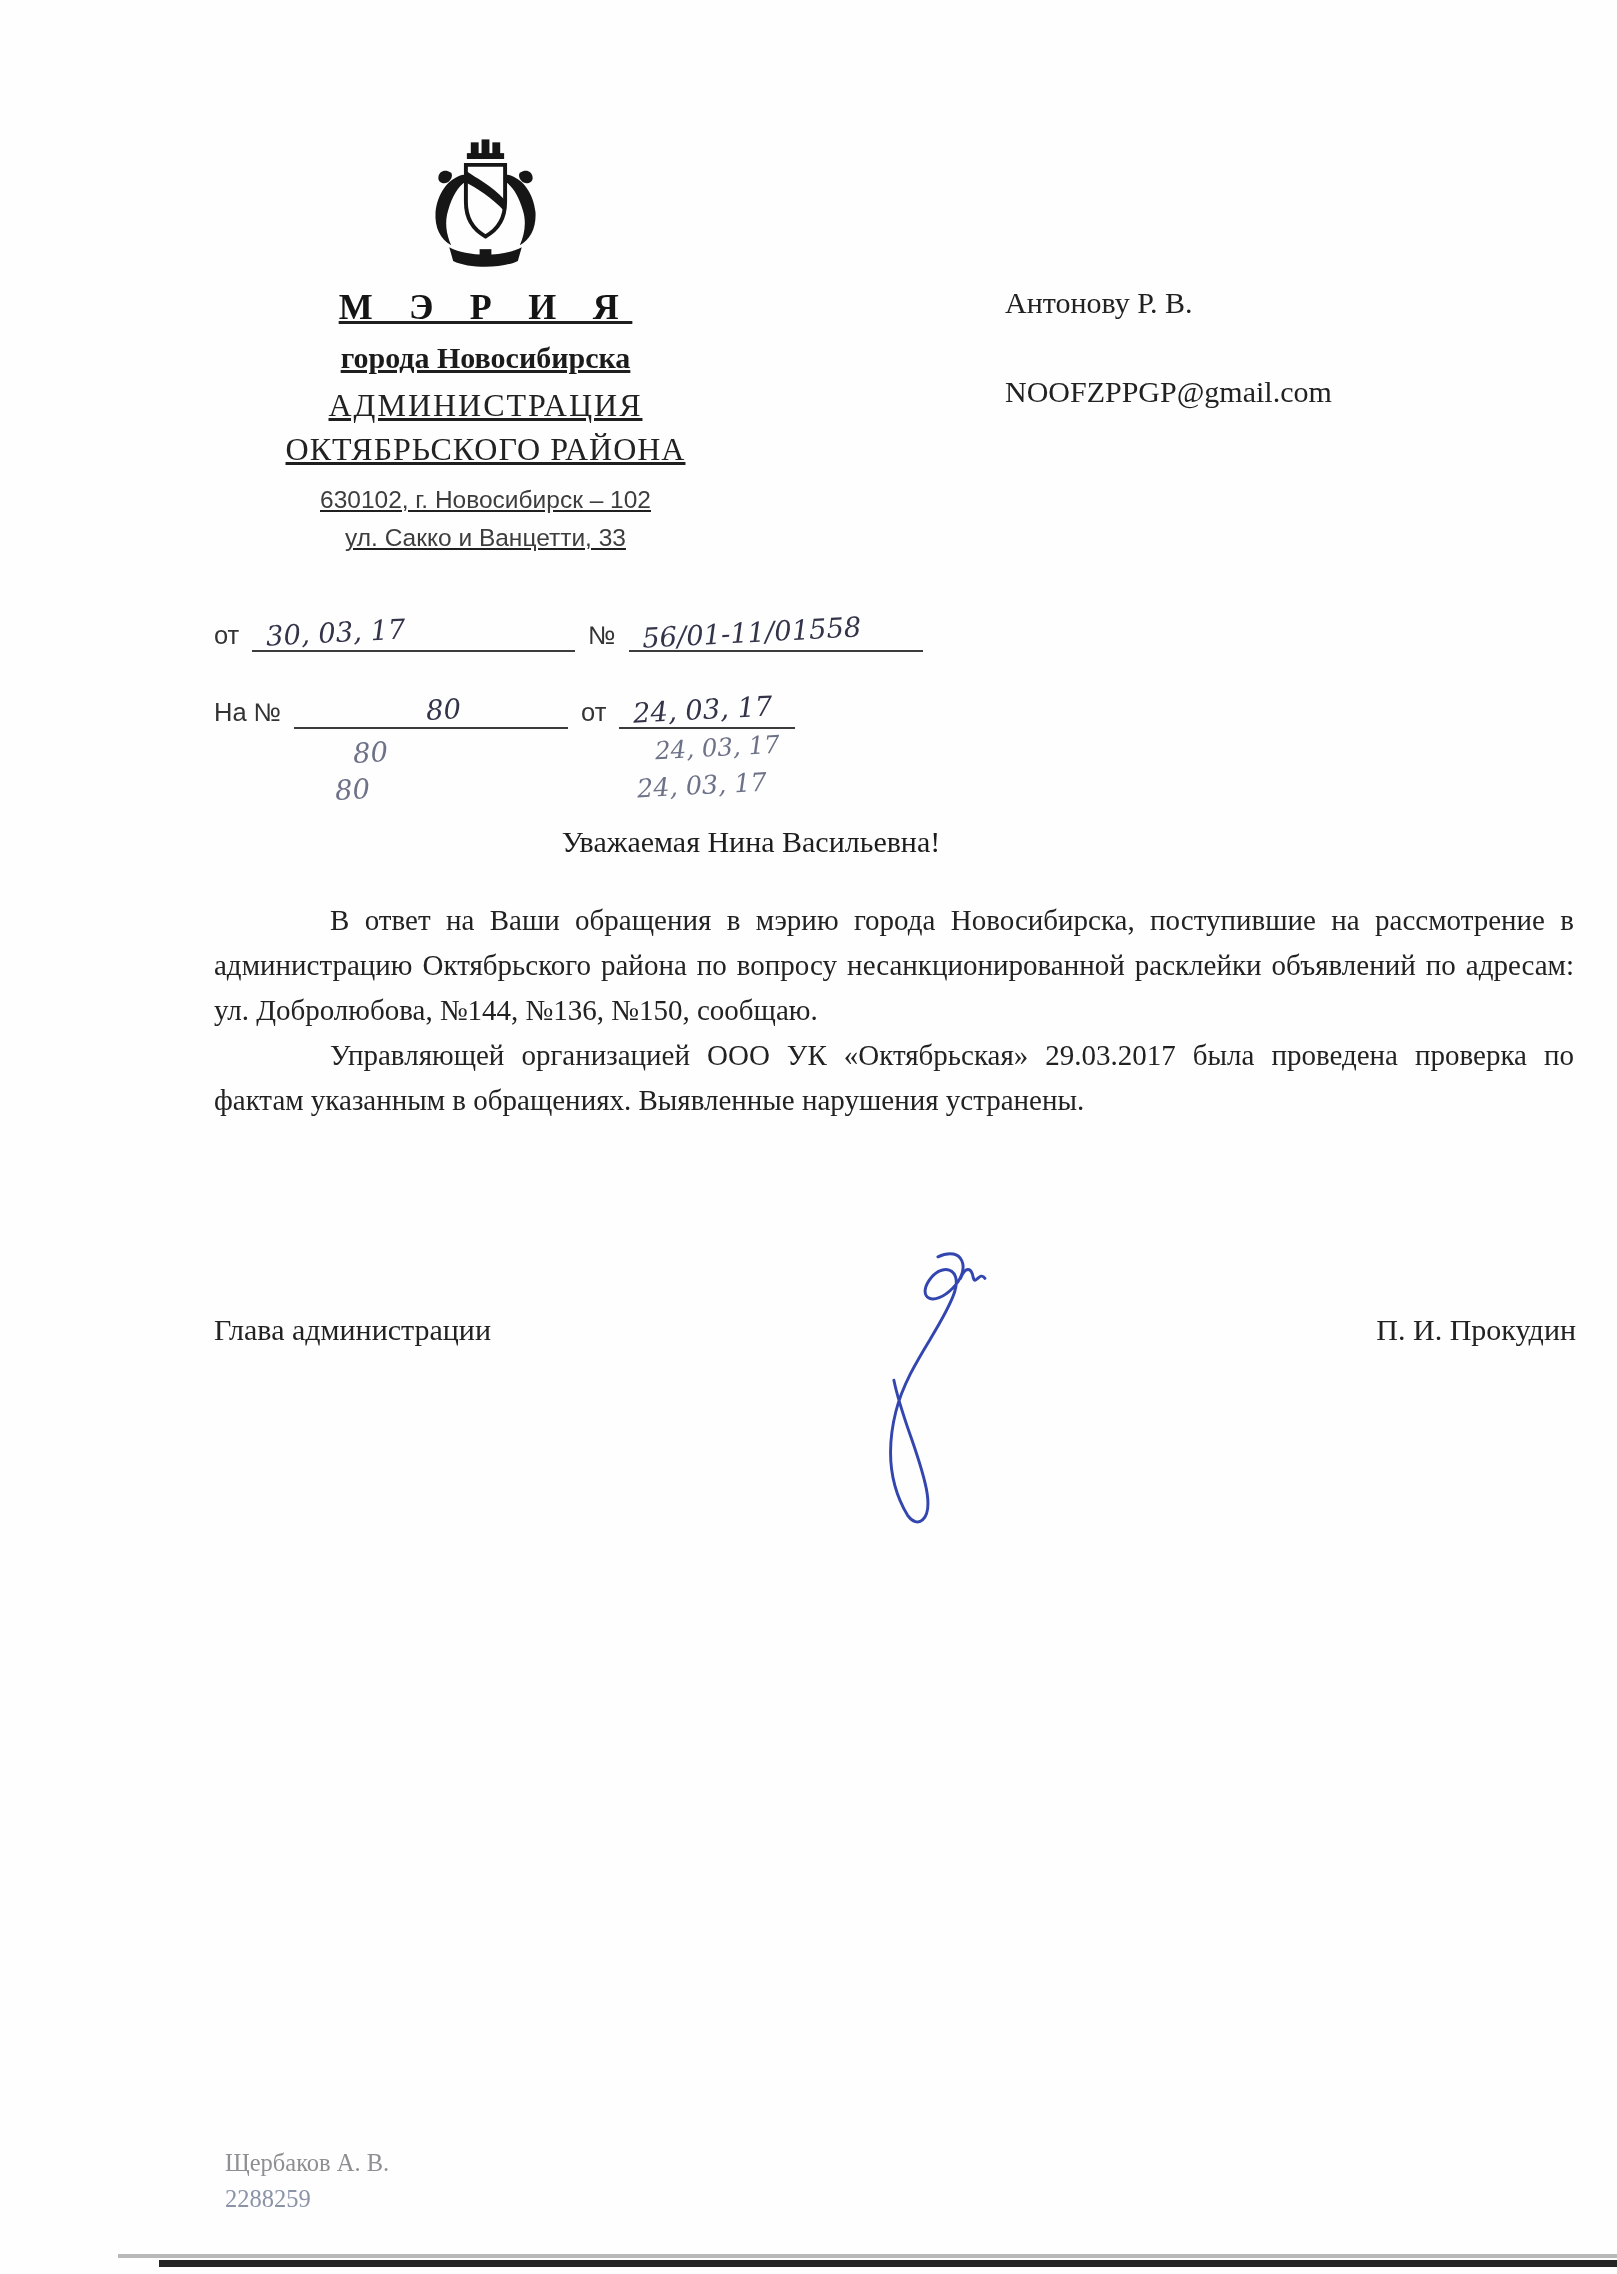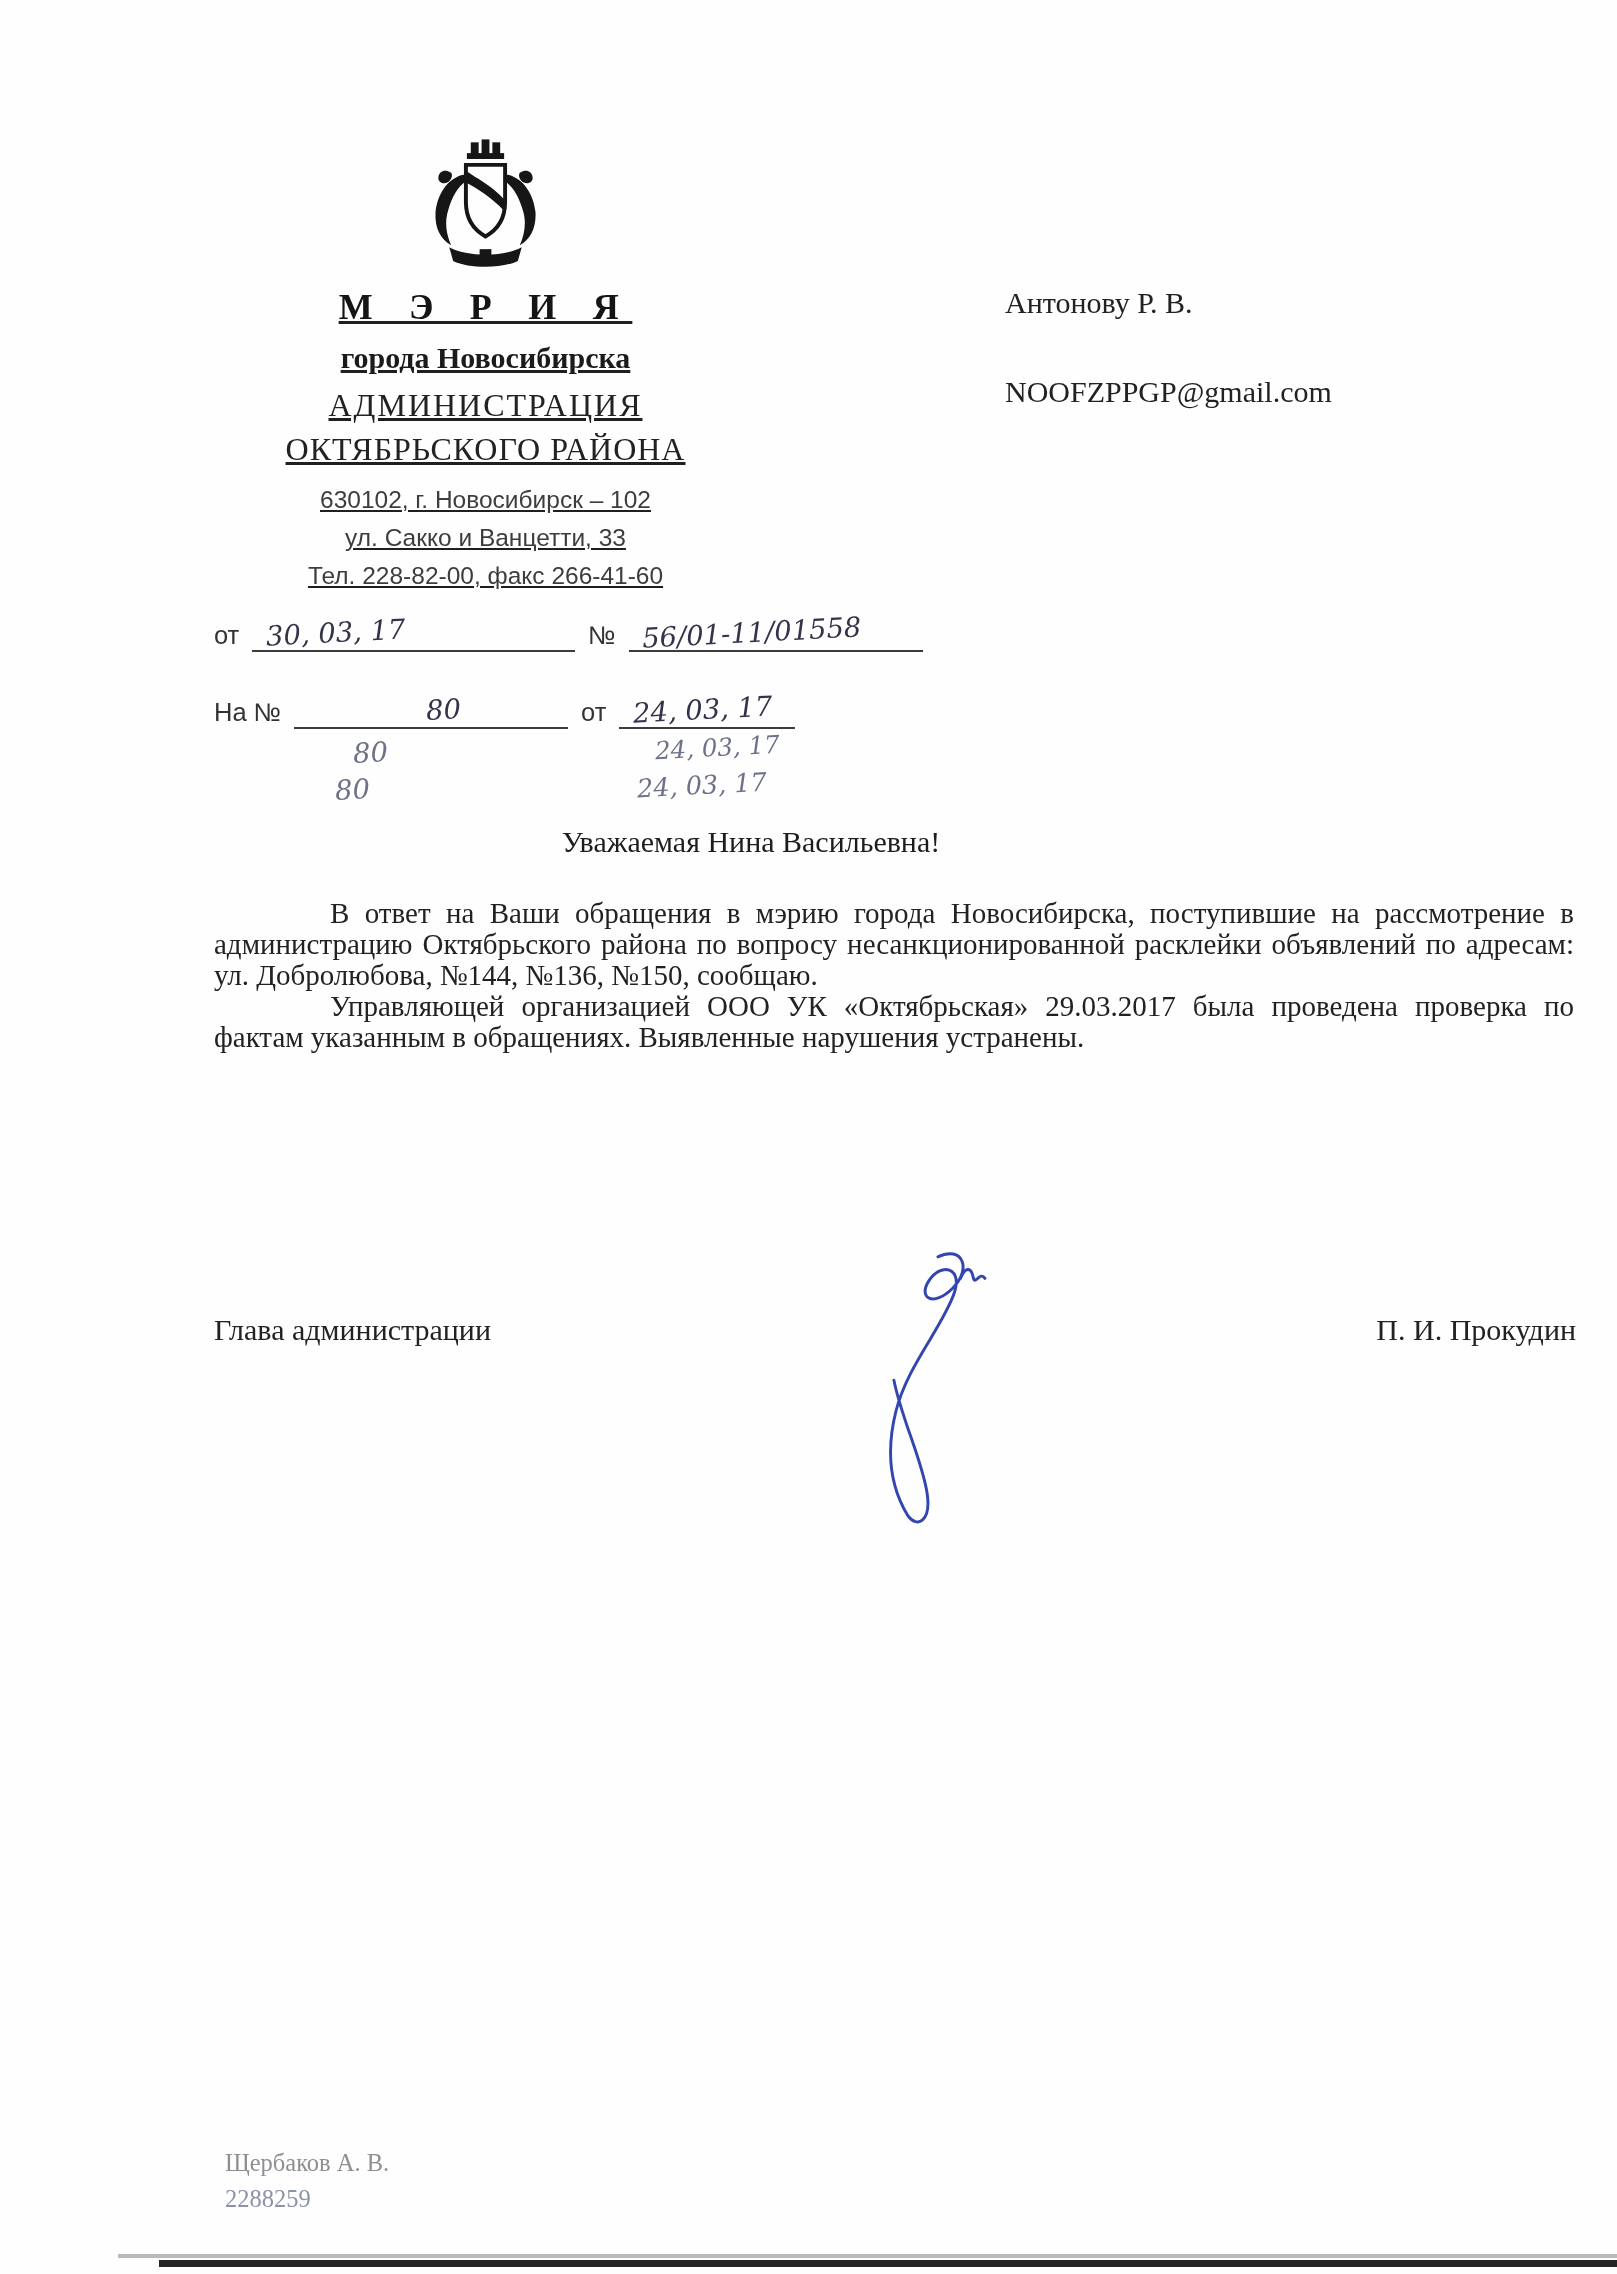--- a/index.html
+++ b/index.html
@@ -126,21 +126,21 @@
     color: #1d1d1d;
   }
 
   
   .body-text {
     position: absolute;
     left: 214px;
     top: 898px;
     width: 1360px;
     font-size: 29px;
-    line-height: 31px;
+    line-height: 45px;
     text-align: justify;
     color: #222;
   }
   .body-text p { margin: 0; text-indent: 116px; }
 
   
   .sig-row {
     position: absolute;
     left: 214px;
     top: 1313px;
@@ -219,21 +219,20 @@
   </div>
 
   <div class="org-block">
     <div class="org-line1">М Э Р И Я</div>
     <div class="org-line2">города Новосибирска</div>
     <div class="org-line3">АДМИНИСТРАЦИЯ</div>
     <div class="org-line4">ОКТЯБРЬСКОГО РАЙОНА</div>
     <div class="addr-block">
       <div>630102, г. Новосибирск – 102</div>
       <div>ул. Сакко и Ванцетти, 33</div>
-      <div>Тел. 228-82-00, факс 266-41-60</div>
     </div>
   </div>
 
   <div class="recipient">
     <div class="recipient-name">Антонову Р. В.</div>
     <div class="recipient-email">NOOFZPPGP@gmail.com</div>
   </div>
 
   <div class="ref-row ref-row-1">
     <span class="lbl">от</span>

